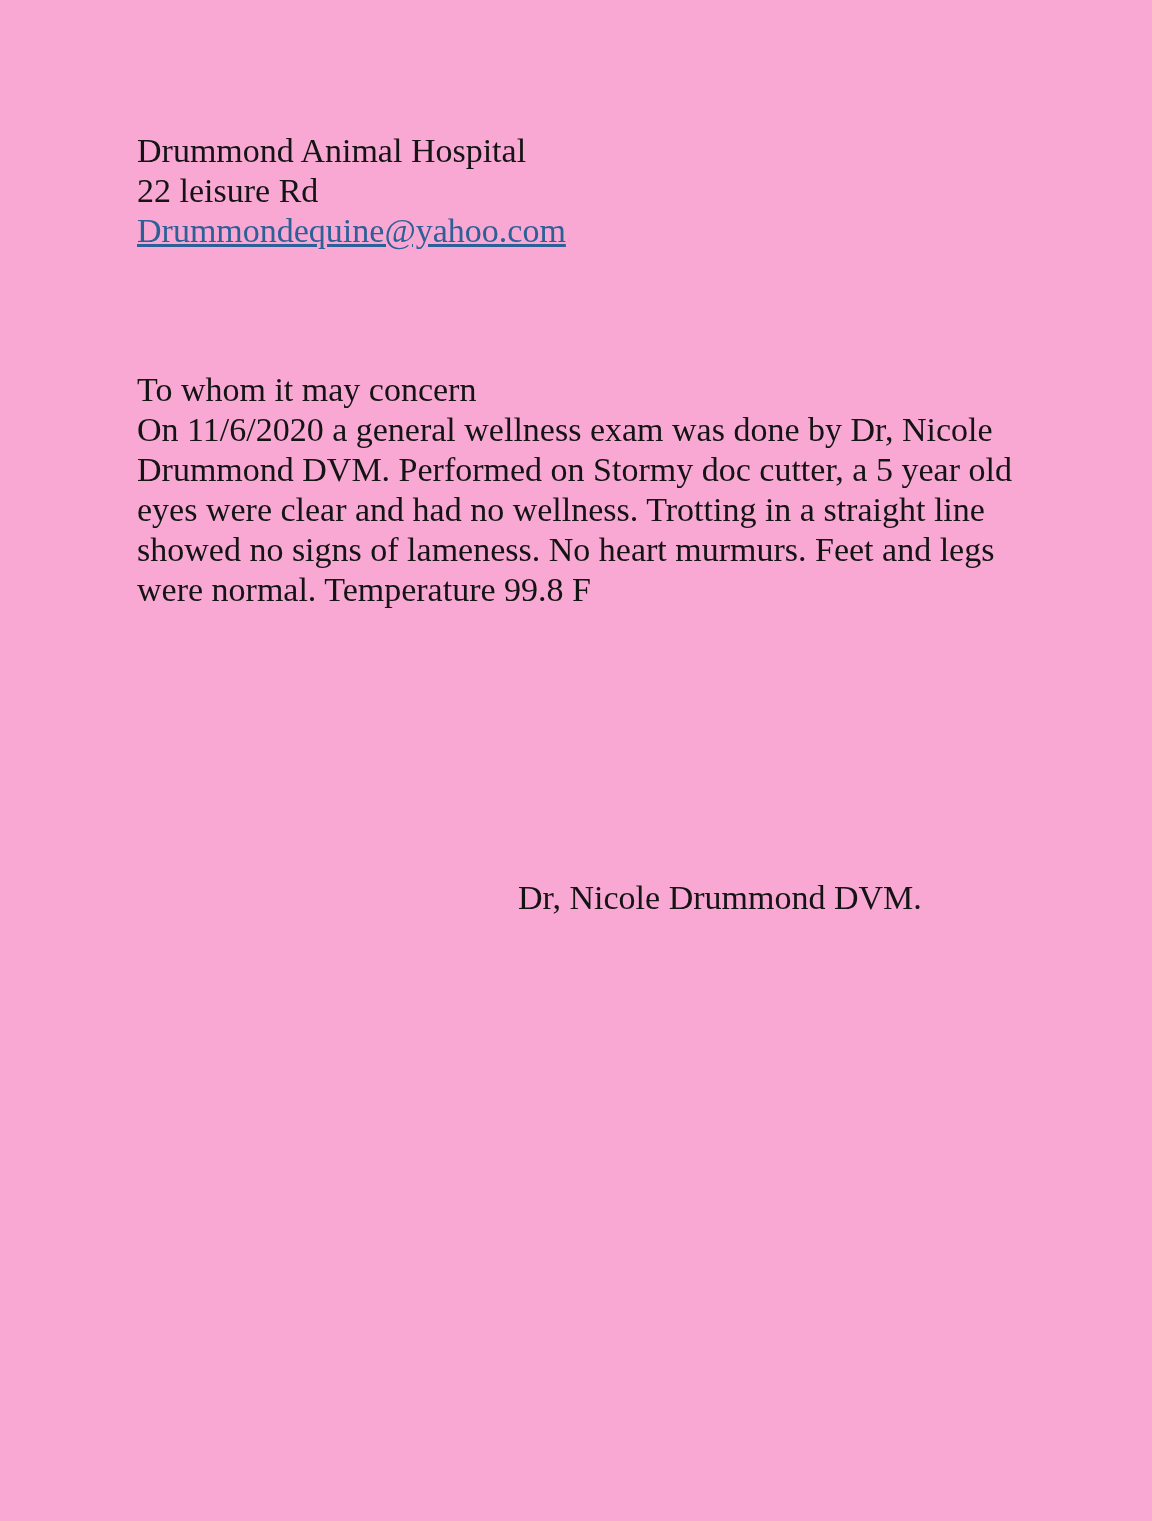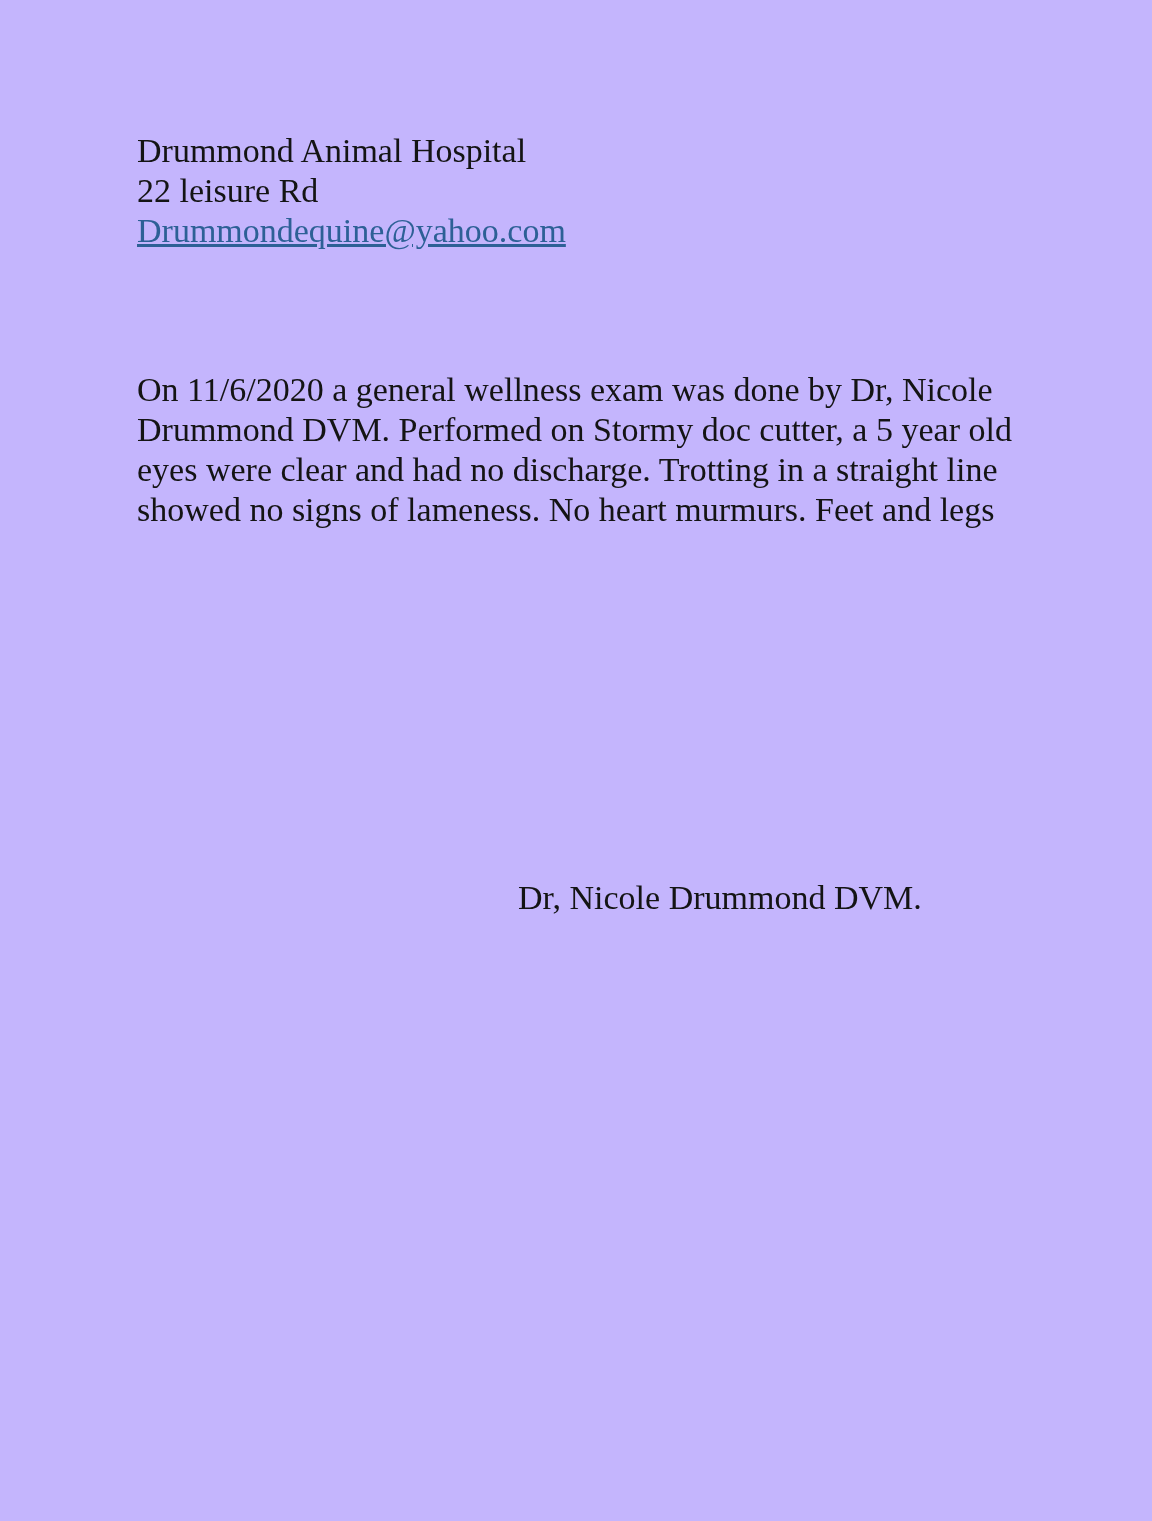--- a/index.html
+++ b/index.html
@@ -43,32 +43,34 @@
   .signature {
     position: absolute;
     left: 518px;
     top: 878px;
     white-space: nowrap;
   }
 </style>
 </head>
 <body>
 
-<div class="page" style="background: #c4b5fd; color: rgb(20, 20, 20);">
+<div class="page" style="background: #f9a8d4; color: rgb(20, 20, 20);">
 
   <div class="letterhead">
     <div>Drummond Animal Hospital</div>
     <div>22 leisure Rd</div>
     <a class="email-link" style="color: rgb(45, 96, 150);">Drummondequine@yahoo.com</a>
   </div>
 
   <div class="letter-body">
+    <div>To whom it may concern</div>
     <div>
         <div>On 11/6/2020 a general wellness exam was done by Dr, Nicole</div>
         <div>Drummond DVM. Performed on Stormy doc cutter, a 5 year old</div>
-        <div>eyes were clear and had no discharge. Trotting in a straight line</div>
+        <div>eyes were clear and had no wellness. Trotting in a straight line</div>
         <div>showed no signs of lameness. No heart murmurs. Feet and legs</div>
+        <div>were normal. Temperature 99.8 F</div>
       </div>
   </div>
 
   <div class="signature">Dr, Nicole Drummond DVM.</div>
 
 </div>
 
 </body></html>

